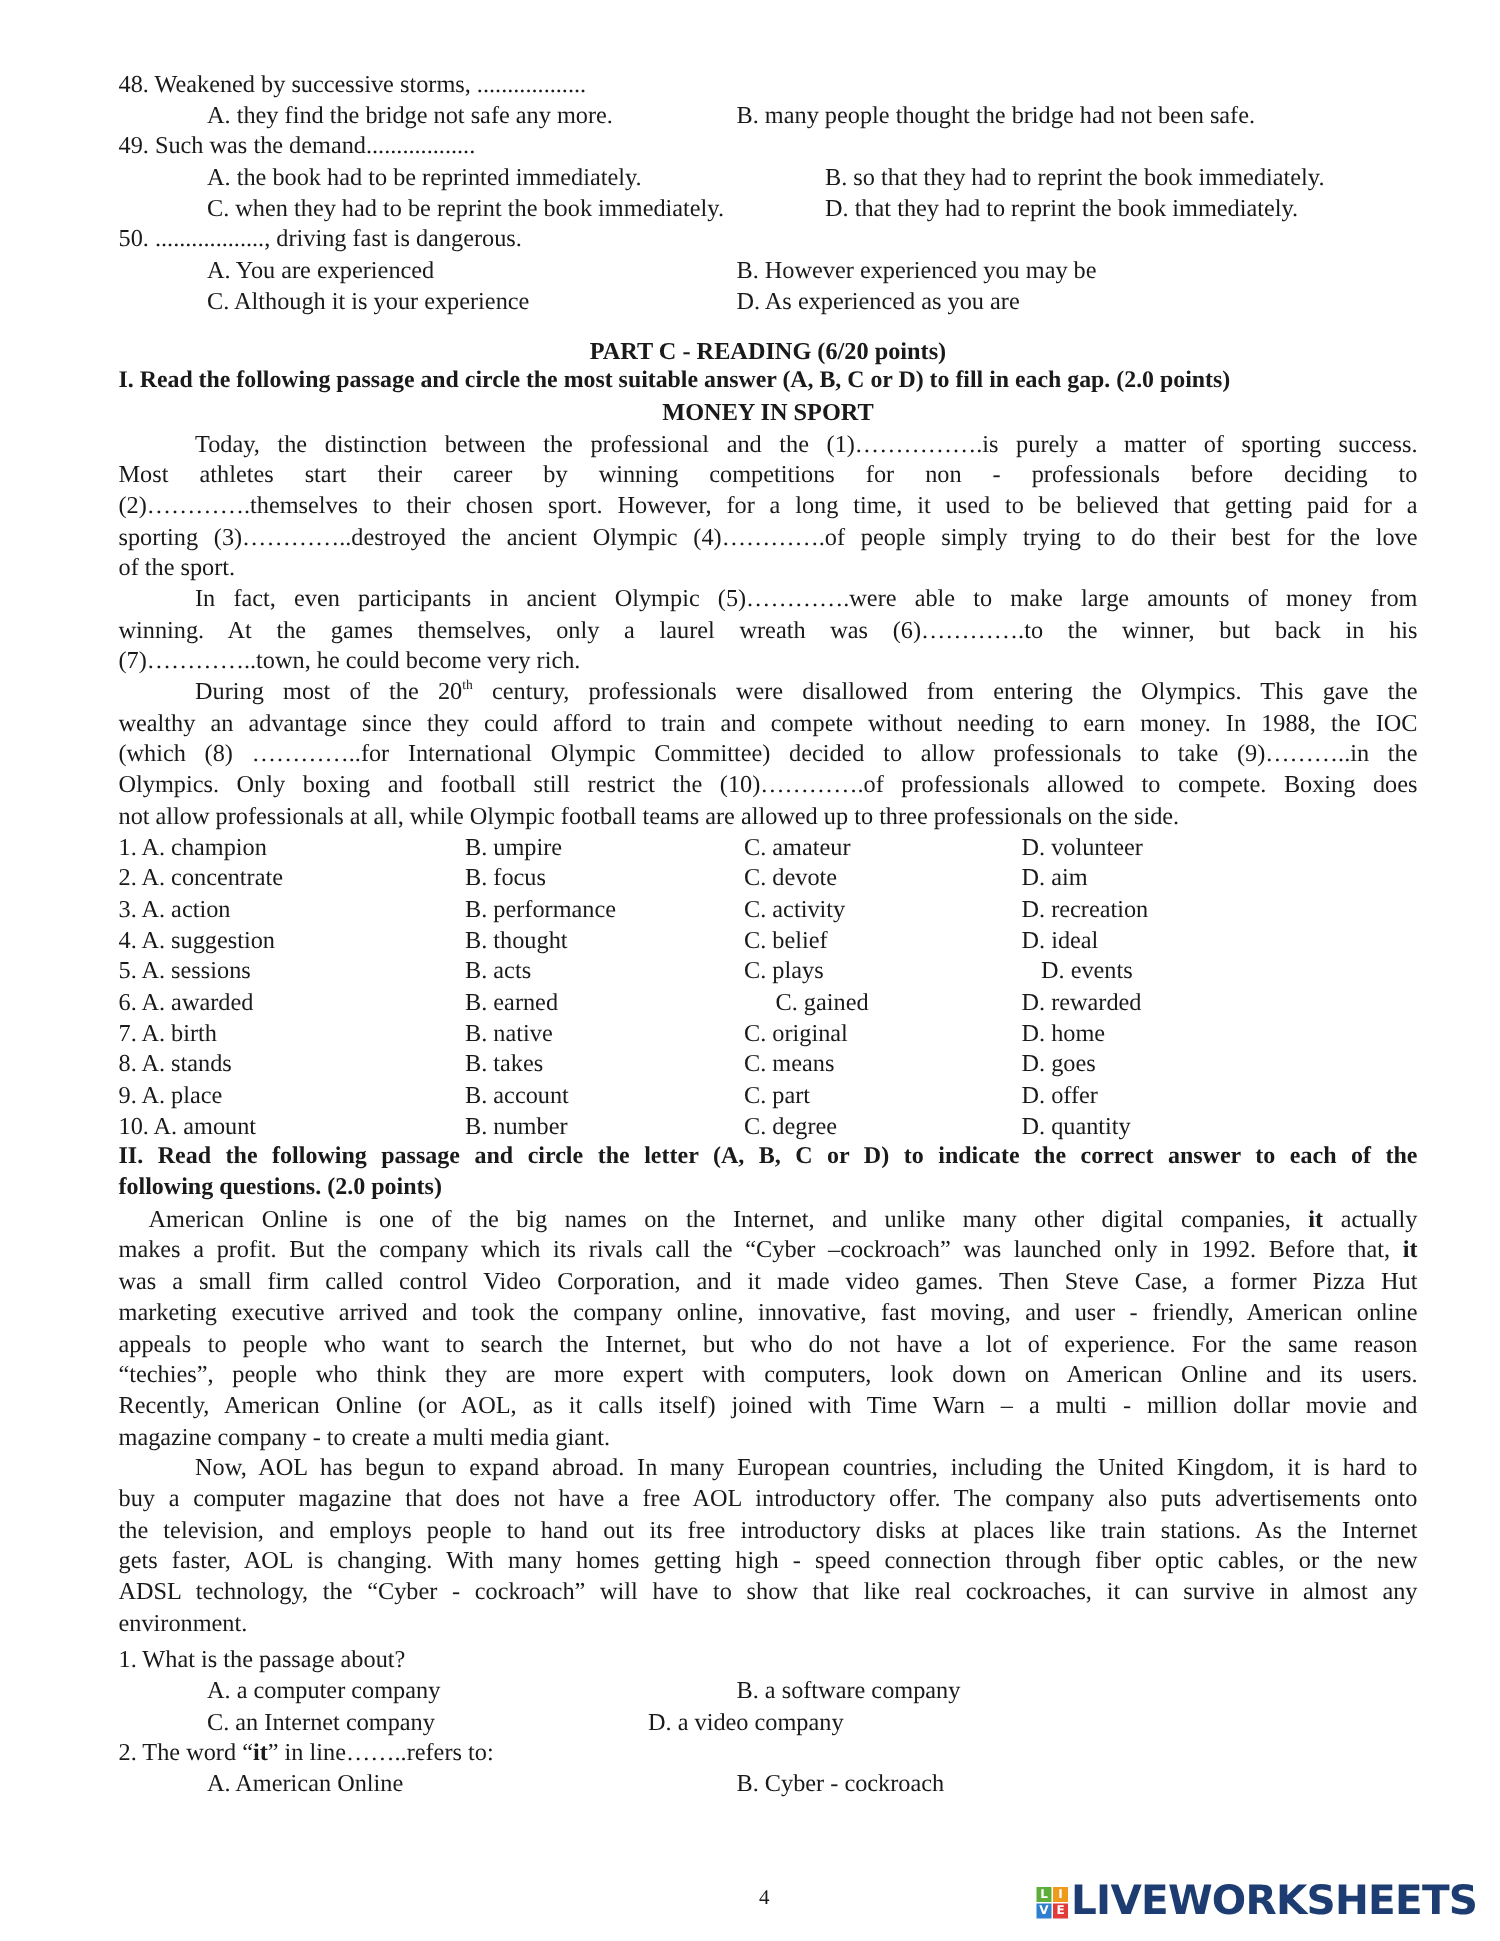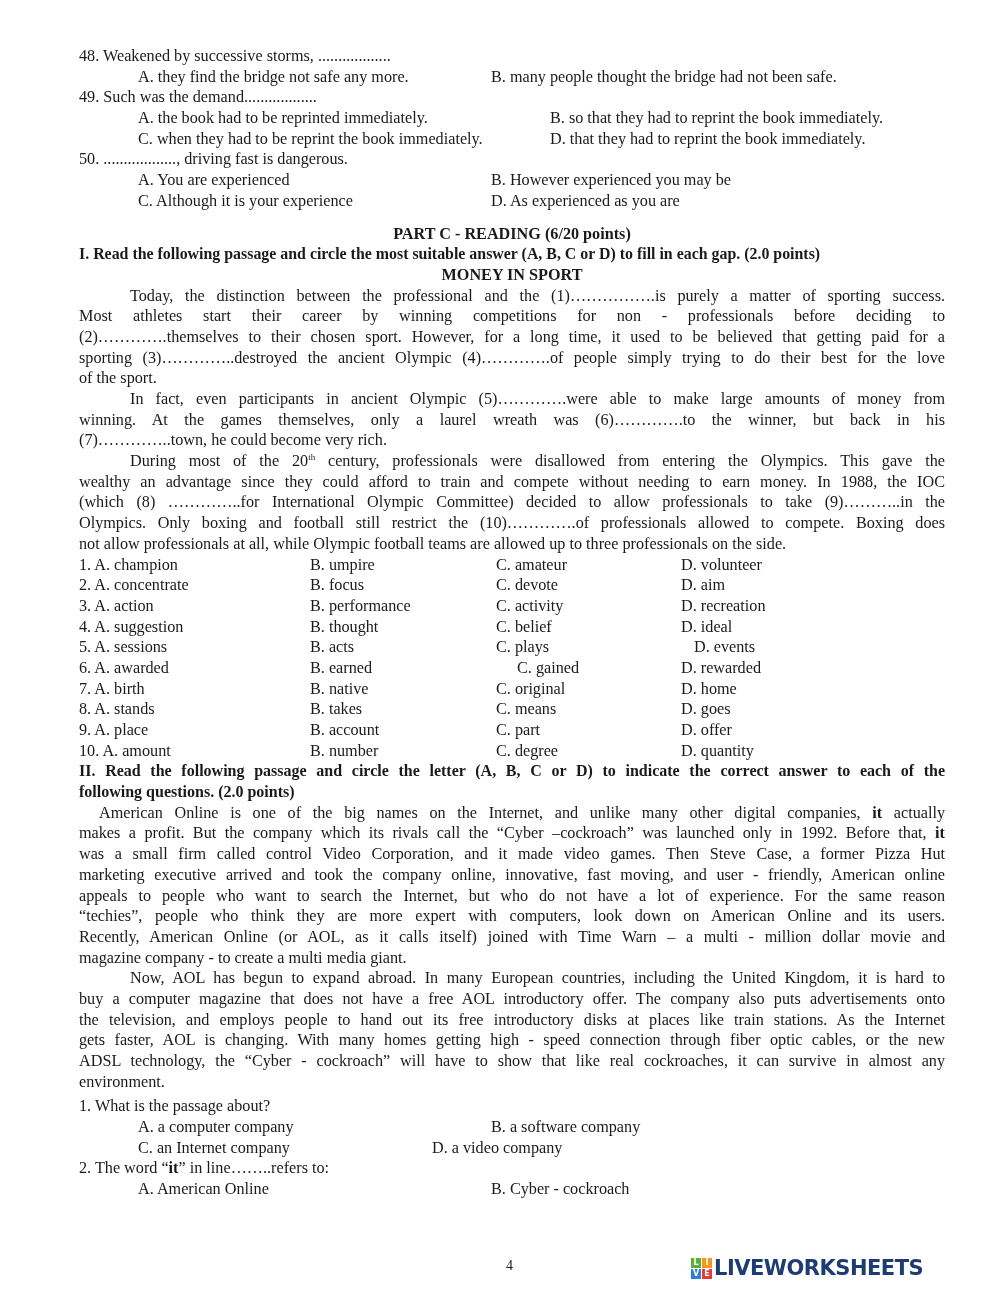--- a/index.html
+++ b/index.html
@@ -15,21 +15,21 @@
   .bold { font-weight: bold; }
   .center { text-align: center; }
   .just-line { text-align: justify; text-align-last: justify; height: 20.7px; line-height: 20.7px; white-space: nowrap; overflow: hidden; }
   .grid-row { position: relative; height: 20.7px; line-height: 20.7px; white-space: nowrap; }
   .grid-row span { position: absolute; top: 0; }
   sup { font-size: 9px; line-height: 0; vertical-align: super; }
   .footer-num { position: absolute; left: 506px; top: 1258px; font-size: 14px; }
   .logo { position: absolute; left: 691px; top: 1253px; display: flex; align-items: center; }
   .logo-blocks { display: grid; grid-template-columns: 10px 10px; grid-template-rows: 10px 10px; gap: 1px; margin-right: 2px; }
   .lb { width: 10px; height: 10px; font-family: "DejaVu Sans", sans-serif; font-size: 8px; font-weight: bold; color: #fff; text-align: center; line-height: 10px; }
-  .logo-text { font-family: "DejaVu Sans", sans-serif; font-weight: bold; font-size: 21px; color: #1d3d72; letter-spacing: -0.5px; line-height: 30px; }
+  .logo-text { font-family: "DejaVu Sans", sans-serif; font-weight: bold; font-size: 27px; color: #1d3d72; letter-spacing: -0.5px; line-height: 30px; }
 </style>
 </head>
 <body>
 
 <div class="page">
 
   <div class="line">48. Weakened by successive storms, ..................</div>
   <div class="opt-row">
     <span style="left:59px">A. they find the bridge not safe any more.</span>
     <span style="left:412px">B. many people thought the bridge had not been safe.</span>

